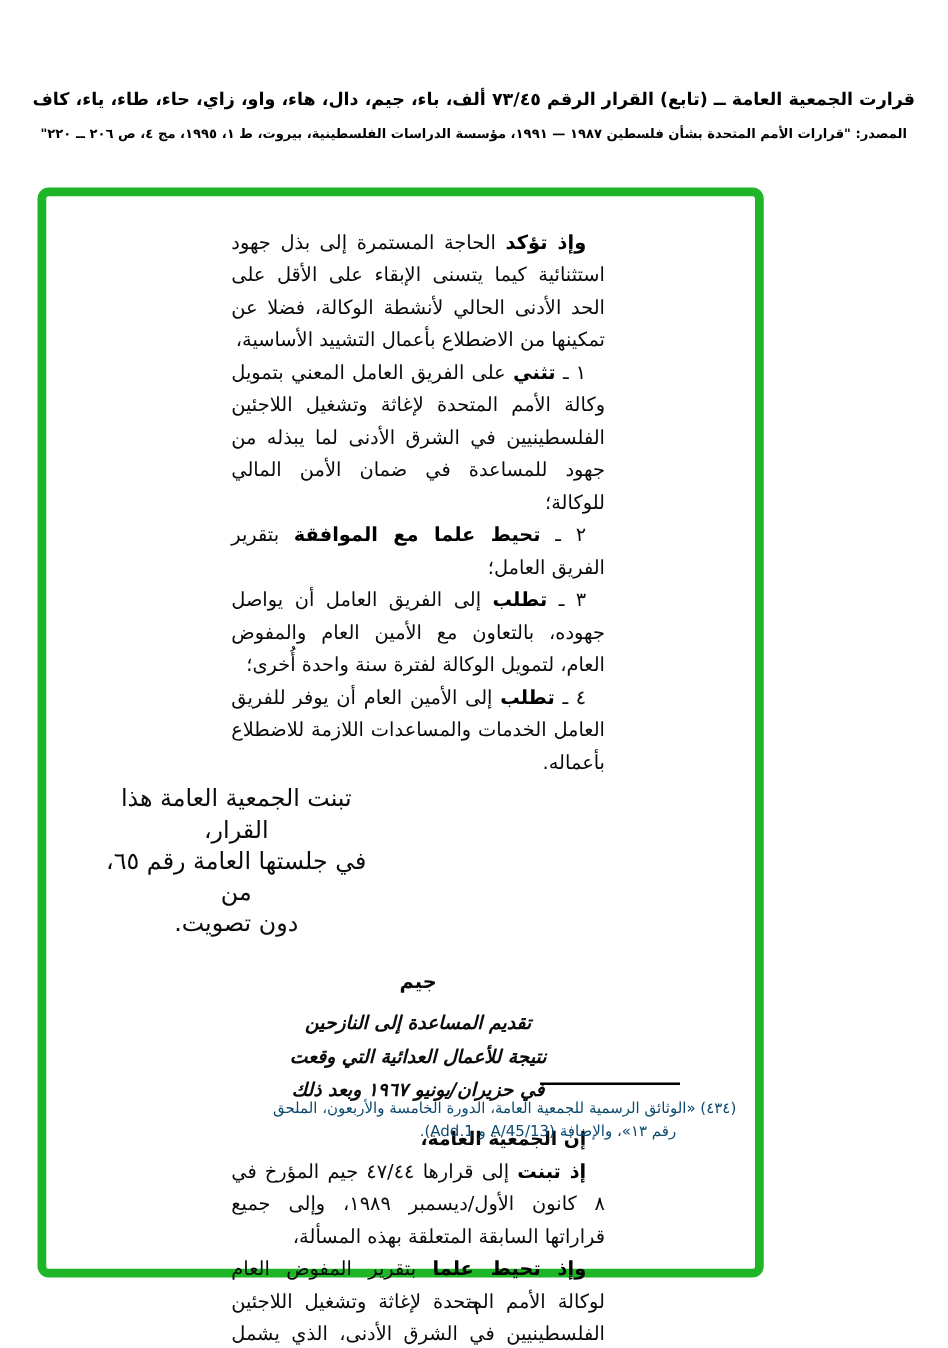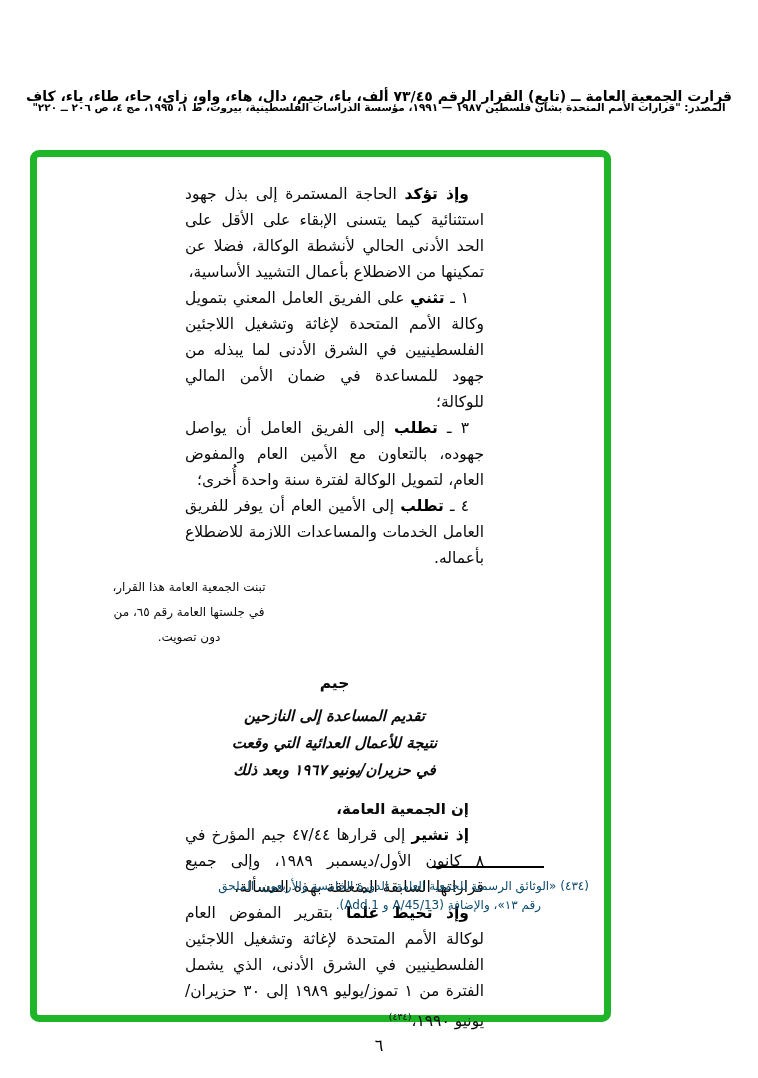--- a/index.html
+++ b/index.html
@@ -10,21 +10,20 @@
     font-family:"DejaVu Sans", sans-serif;
     color:#0a0a0a;
     position:relative;
     overflow:hidden;
   }
   .header-title {
     position:absolute; top:72px; left:0; width:100%;
     text-align:center; direction:rtl;
     font-weight:bold; font-size:14px; letter-spacing:0;
     color:#000;
-    margin-top:16px;
   }
   .header-source {
     position:absolute; top:101px; left:0; width:100%;
     text-align:center; direction:rtl;
     font-weight:bold; font-size:10.5px;
     color:#000;
   }
   .green-box {
     position:absolute; left:30px; top:150px;
     width:581px; height:872px;
@@ -43,21 +42,21 @@
     line-height:26px;
     text-align:justify;
     text-indent:15px;
     color:#0a0a0a;
   }
   .para strong { font-weight:bold; color:#000; }
   .adoption {
     width:210px;
     margin:4px 190px 0 auto;
     text-align:center;
-    font-size:12px;
+    font-size:19px;
     line-height:25px;
   }
   .section-letter {
     text-align:center; font-weight:bold;
     font-size:15.5px; line-height:26px;
     margin-top:20px;
   }
   .section-title {
     text-align:center; font-weight:bold;
     font-size:15px; line-height:27px;
@@ -94,20 +93,21 @@
 <div class="header-title">قرارت الجمعية العامة ــ (تابع) القرار الرقم ٧٣/٤٥ ألف، باء، جيم، دال، هاء، واو، زاي، حاء، طاء، ياء، كاف</div>
 <div class="header-source">المصدر: "قرارات الأمم المتحدة بشأن فلسطين ١٩٨٧ — ١٩٩١، مؤسسة الدراسات الفلسطينية، بيروت، ط ١، ١٩٩٥، مج ٤، ص ٢٠٦ ــ ٢٢٠"</div>
 
 <div class="green-box" style="border-color: rgb(31, 181, 40);">
   <div class="content">
 
     <p class="para"><strong>وإذ تؤكد</strong><span> الحاجة المستمرة إلى بذل جهود استثنائية كيما يتسنى الإبقاء على الأقل على الحد الأدنى الحالي لأنشطة الوكالة، فضلا عن تمكينها من الاضطلاع بأعمال التشييد الأساسية،</span></p>
 
     <p class="para"><span>١ ـ </span><strong>تثني</strong><span> على الفريق العامل المعني بتمويل وكالة الأمم المتحدة لإغاثة وتشغيل اللاجئين الفلسطينيين في الشرق الأدنى لما يبذله من جهود للمساعدة في ضمان الأمن المالي للوكالة؛</span></p>
 
+    <p class="para"><span>٢ ـ </span><strong>تحيط علما مع الموافقة</strong><span> بتقرير الفريق العامل؛</span></p>
 
     <p class="para"><span>٣ ـ </span><strong>تطلب</strong><span> إلى الفريق العامل أن يواصل جهوده، بالتعاون مع الأمين العام والمفوض العام، لتمويل الوكالة لفترة سنة واحدة أُخرى؛</span></p>
 
     <p class="para"><span>٤ ـ </span><strong>تطلب</strong><span> إلى الأمين العام أن يوفر للفريق العامل الخدمات والمساعدات اللازمة للاضطلاع بأعماله.</span></p>
 
     <div class="adoption">
       <div>تبنت الجمعية العامة هذا القرار،</div>
       <div>في جلستها العامة رقم ٦٥، من</div>
       <div>دون تصويت.</div>
     </div>
@@ -115,21 +115,21 @@
     <div class="section-letter">جيم</div>
 
     <div class="section-title">
       <div>تقديم المساعدة إلى النازحين</div>
       <div>نتيجة للأعمال العدائية التي وقعت</div>
       <div>في حزيران/يونيو ١٩٦٧ وبعد ذلك</div>
     </div>
 
     <p class="opener">إن الجمعية العامة،</p>
 
-    <p class="para"><strong>إذ تشير</strong><span> إلى قرارها ٤٧/٤٤ جيم المؤرخ في ٨ كانون الأول/ديسمبر ١٩٨٩، وإلى جميع قراراتها السابقة المتعلقة بهذه المسألة،</span></p>
+    <p class="para"><strong>إذ تبنت</strong><span> إلى قرارها ٤٧/٤٤ جيم المؤرخ في ٨ كانون الأول/ديسمبر ١٩٨٩، وإلى جميع قراراتها السابقة المتعلقة بهذه المسألة،</span></p>
 
     <p class="para"><strong>وإذ تحيط علما</strong><span> بتقرير المفوض العام لوكالة الأمم المتحدة لإغاثة وتشغيل اللاجئين الفلسطينيين في الشرق الأدنى، الذي يشمل الفترة من ١ تموز/يوليو ١٩٨٩ إلى ٣٠ حزيران/يونيو ١٩٩٠،</span><sup class="fn-ref">(٤٣٤)</sup></p>
 
   </div>
 
   <div class="footnote">
     <div class="fn-rule"></div>
     <div class="fn-line1">(٤٣٤) «الوثائق الرسمية للجمعية العامة، الدورة الخامسة والأربعون، الملحق</div>
     <div class="fn-line2">رقم ١٣»، والإضافة (A/45/13 و Add.1).</div>
   </div>

